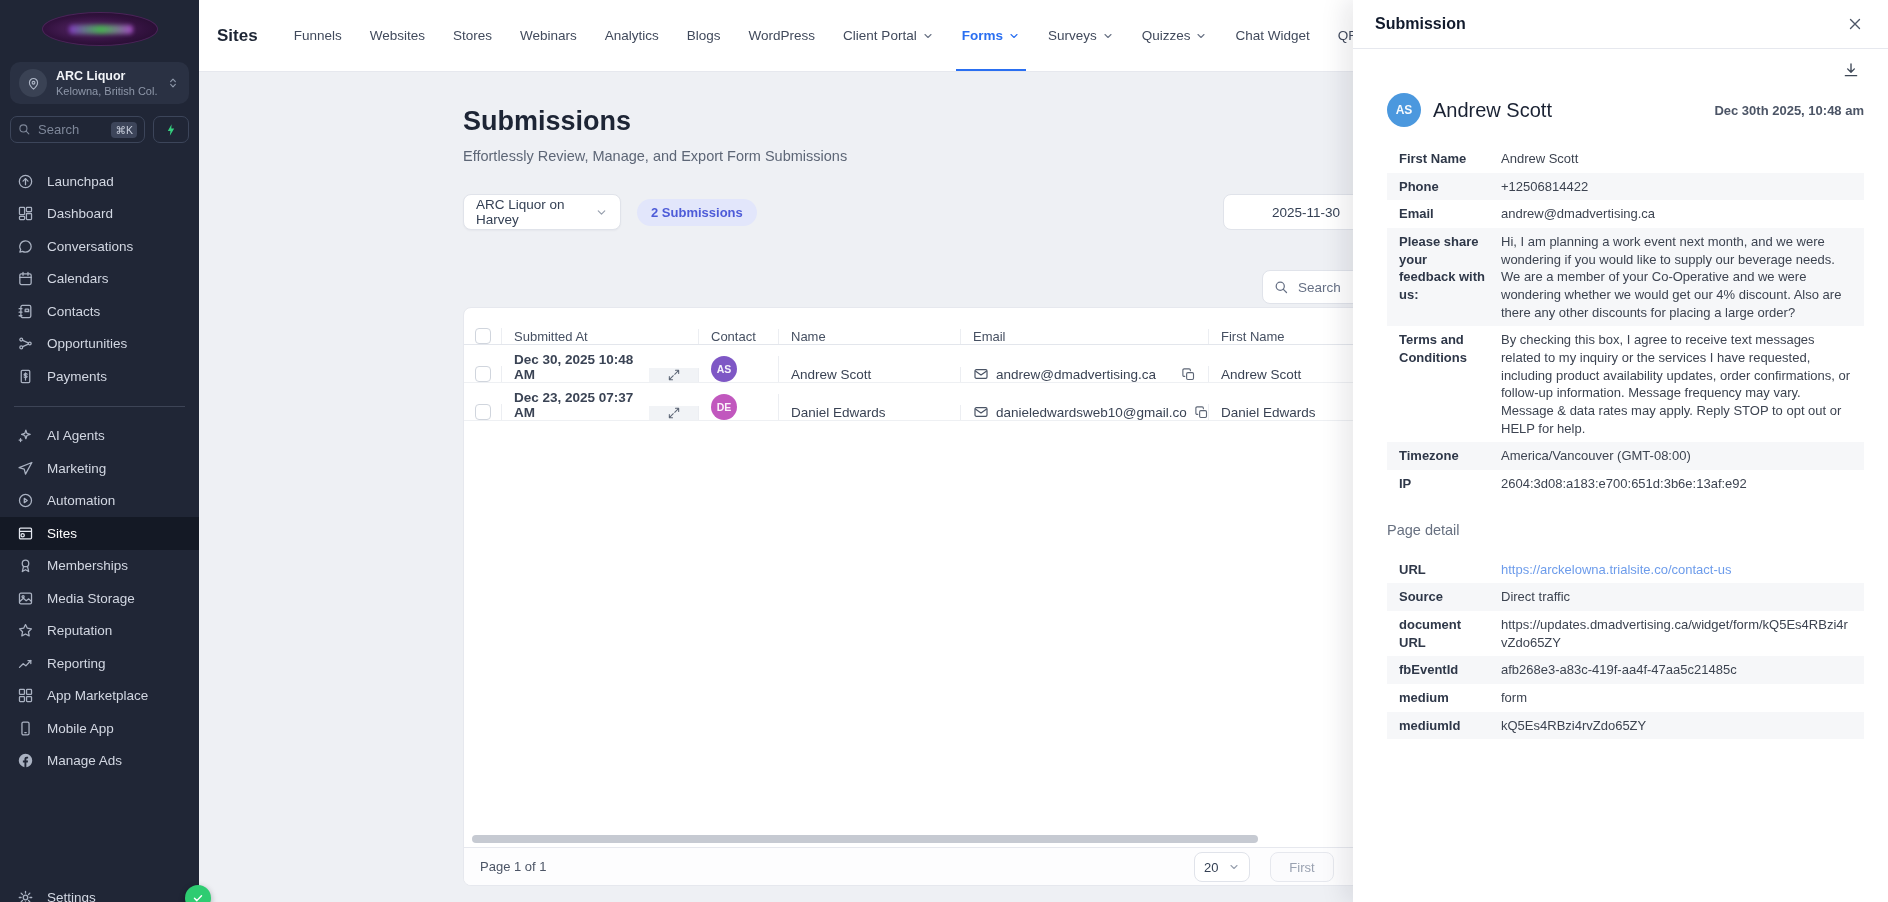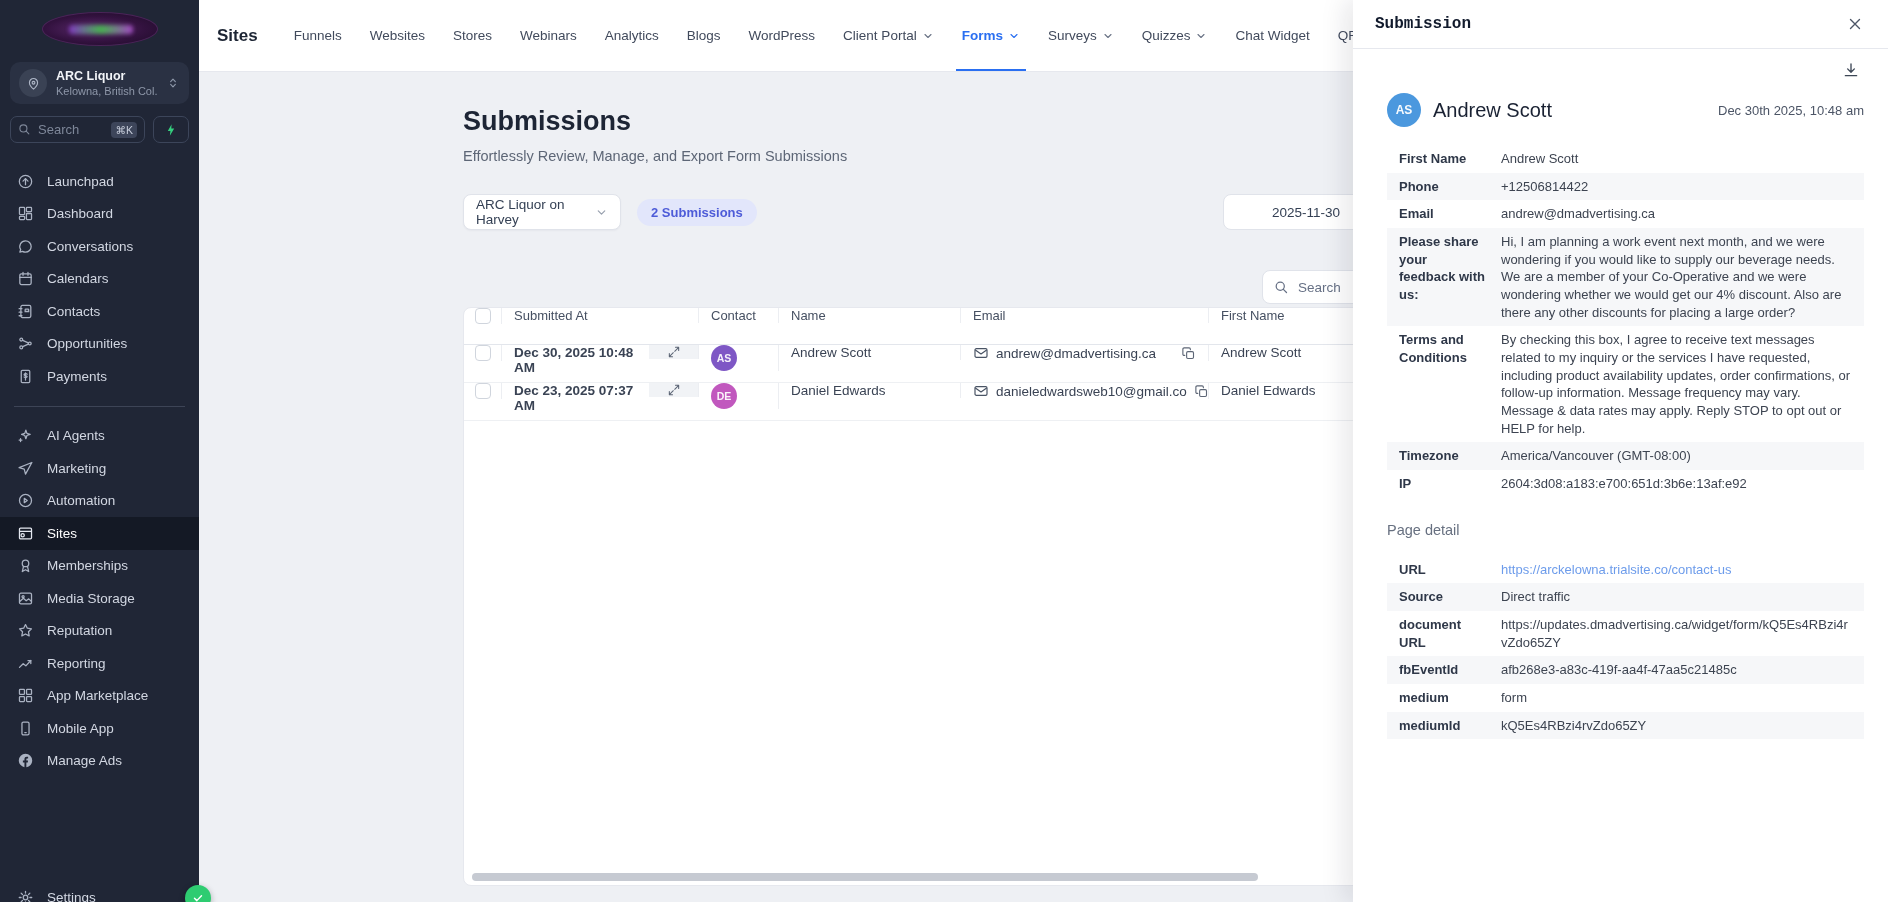--- a/index.html
+++ b/index.html
@@ -50,21 +50,21 @@
   .form-select { position:absolute; left:463px; top:194px; width:158px; height:36px; background:#fff; border:1px solid #e0e3ea; border-radius:8px; display:flex; align-items:center; justify-content:space-between; padding:0 12px; font-size:13.5px; color:#344054; cursor:pointer; z-index:1; box-shadow:0 1px 2px rgba(16,24,40,.04); }
   .form-select .chev { color:#98a0ae; }
   .count-badge { position:absolute; left:637px; top:199px; height:27px; background:#e2e6fb; color:#4d5bd8; border-radius:14px; font-size:13px; font-weight:bold; display:flex; align-items:center; padding:0 14px; z-index:1; }
   .date-input { position:absolute; left:1223px; top:194px; width:212px; height:36px; background:#fff; border:1px solid #e0e3ea; border-radius:8px; display:flex; align-items:center; padding-left:48px; font-size:13.5px; color:#344054; z-index:1; cursor:pointer; }
   .search-input { position:absolute; left:1262px; top:270px; width:230px; height:34px; background:#fff; border:1px solid #e0e3ea; border-radius:8px; display:flex; align-items:center; gap:9px; padding:0 11px; z-index:1; cursor:text; }
   .search-input .ph { font-size:13.5px; color:#667085; }
   .search-input .si { color:#667085; }
 
   
   .table-card { position:absolute; left:463px; top:307px; width:1000px; height:579px; background:#fff; border:1px solid #e6e8ee; border-radius:8px; z-index:1; display:flex; flex-direction:column; overflow:hidden; }
-  .trow { display:flex; align-items:flex-start; flex:none; }
+  .trow { display:flex; align-items:flex-end; flex:none; }
   .cell { display:flex; align-items:center; padding:0 12px; font-size:13.5px; color:#3a4354; border-right:1px solid #eceef2; }
   .thead { height:37px; border-bottom:1px solid #e3e6ec; }
   .thead .cell { color:#465062; font-size:13px; }
   .tbody-row { height:38px; border-bottom:1px solid #eef0f3; }
   .col-check { width:38px; justify-content:center; padding:0; }
   .col-date-h { width:197px; }
   .col-date { width:147px; border-right:none;font-weight:bold; }
   .col-exp { width:50px; justify-content:center; background:#f1f3f6; color:#5d6676; cursor:pointer; }
   .col-contact { width:80px; }
   .col-name { width:182px; }
@@ -78,30 +78,30 @@
   .hscroll { height:16px; display:flex; align-items:center; padding:0 8px; flex:none; }
   .hthumb { width:786px; height:8px; border-radius:4px; background:#c6cad2; cursor:grab; }
   .card-footer { height:38px; border-top:1px solid #e6e8ee; background:#fdfdfe; position:relative; display:flex; align-items:center; flex:none; }
   .page-text { font-size:13px; color:#4c5566; margin-left:16px; }
   .page-size { position:absolute; left:730px; top:4px; width:56px; height:30px; border:1px solid #e0e3ea; border-radius:8px; background:#fff; display:flex; align-items:center; justify-content:space-between; padding:0 9px; font-size:13px; color:#344054; cursor:pointer; }
   .page-size .chev { color:#98a0ae; }
   .first-btn { position:absolute; left:806px; top:4px; width:64px; height:30px; border:1px solid #e6e8ee; border-radius:8px; background:#fbfbfd; color:#9aa2b1; font-size:13px; display:flex; align-items:center; justify-content:center; cursor:default; }
 
   
   .panel { position:absolute; left:1353px; top:0; width:535px; height:902px; background:#fff; z-index:50; box-shadow:-8px 0 24px rgba(16,24,40,.10); }
-  .panel-header { height:49px; border-bottom:1px solid #e6e8ee; display:flex; align-items:center; justify-content:space-between; padding:0 24px 0 22px;font-family:Liberation Mono, monospace; }
+  .panel-header { height:49px; border-bottom:1px solid #e6e8ee; display:flex; align-items:center; justify-content:space-between; padding:0 24px 0 22px; }
   .panel-title { font-size:16px; font-weight:bold; color:#111a2c; }
   .close-btn { color:#4c5566; cursor:pointer; }
   .panel-body { padding:12px 24px 0 34px; }
   .dl-row { display:flex; justify-content:flex-end; padding-right:4px; }
   .dl-btn { color:#3d4756; cursor:pointer; }
   .contact-row { display:flex; align-items:center; gap:12px; margin-top:14px; }
   .avatar-lg { width:34px; height:34px; border-radius:50%; display:flex; align-items:center; justify-content:center; font-size:12px; font-weight:bold; color:rgba(255,255,255,.95); flex:none; }
   .contact-name { font-size:20px; color:#1a2233; font-weight:500; flex:1; }
-  .contact-date { font-size:13px; color:#4c5566; }
+  .contact-date { font-size:13px; color:#4c5566;font-weight:bold; }
   .fields { margin-top:18px; }
   .field-row { display:flex; gap:14px; padding:5px 12px; font-size:13px; line-height:1.36; }
   .field-row:nth-child(even) { background:#f6f7f9; }
   .field-label { width:88px; flex:none; color:#2e3748; font-weight:bold; }
   .field-value { flex:1; color:#3d4451; overflow-wrap:anywhere; }
   .field-row.is-link .field-value { color:#6d9ceb; cursor:pointer; }
   .section-heading { font-size:14.5px; color:#677080; margin:24px 0 10px 0; }
 </style>
 </head>
 <body>
@@ -614,20 +614,32 @@
             </svg>
           </span>
     </div>
     <div class="cell col-first">Daniel Edwards</div>
   </div>
     </div>
   <div class="card-spacer"></div>
   <div class="hscroll">
     <div class="hthumb"></div>
   </div>
+  <div class="card-footer">
+    <span class="page-text">Page 1 of 1</span>
+    <div class="page-size">
+      <span>20</span>
+      <span class="chev">
+          <svg class="ic" width="12" height="12">
+            <use href="#i-chevron-down"></use>
+          </svg>
+        </span>
+    </div>
+    <div class="first-btn">First</div>
+  </div>
 </div>
 
 <section class="panel">
   <div class="panel-header">
     <span class="panel-title">Submission</span>
     <span class="close-btn">
         <svg class="ic" width="18" height="18">
           <use href="#i-close"></use>
         </svg>
       </span>

